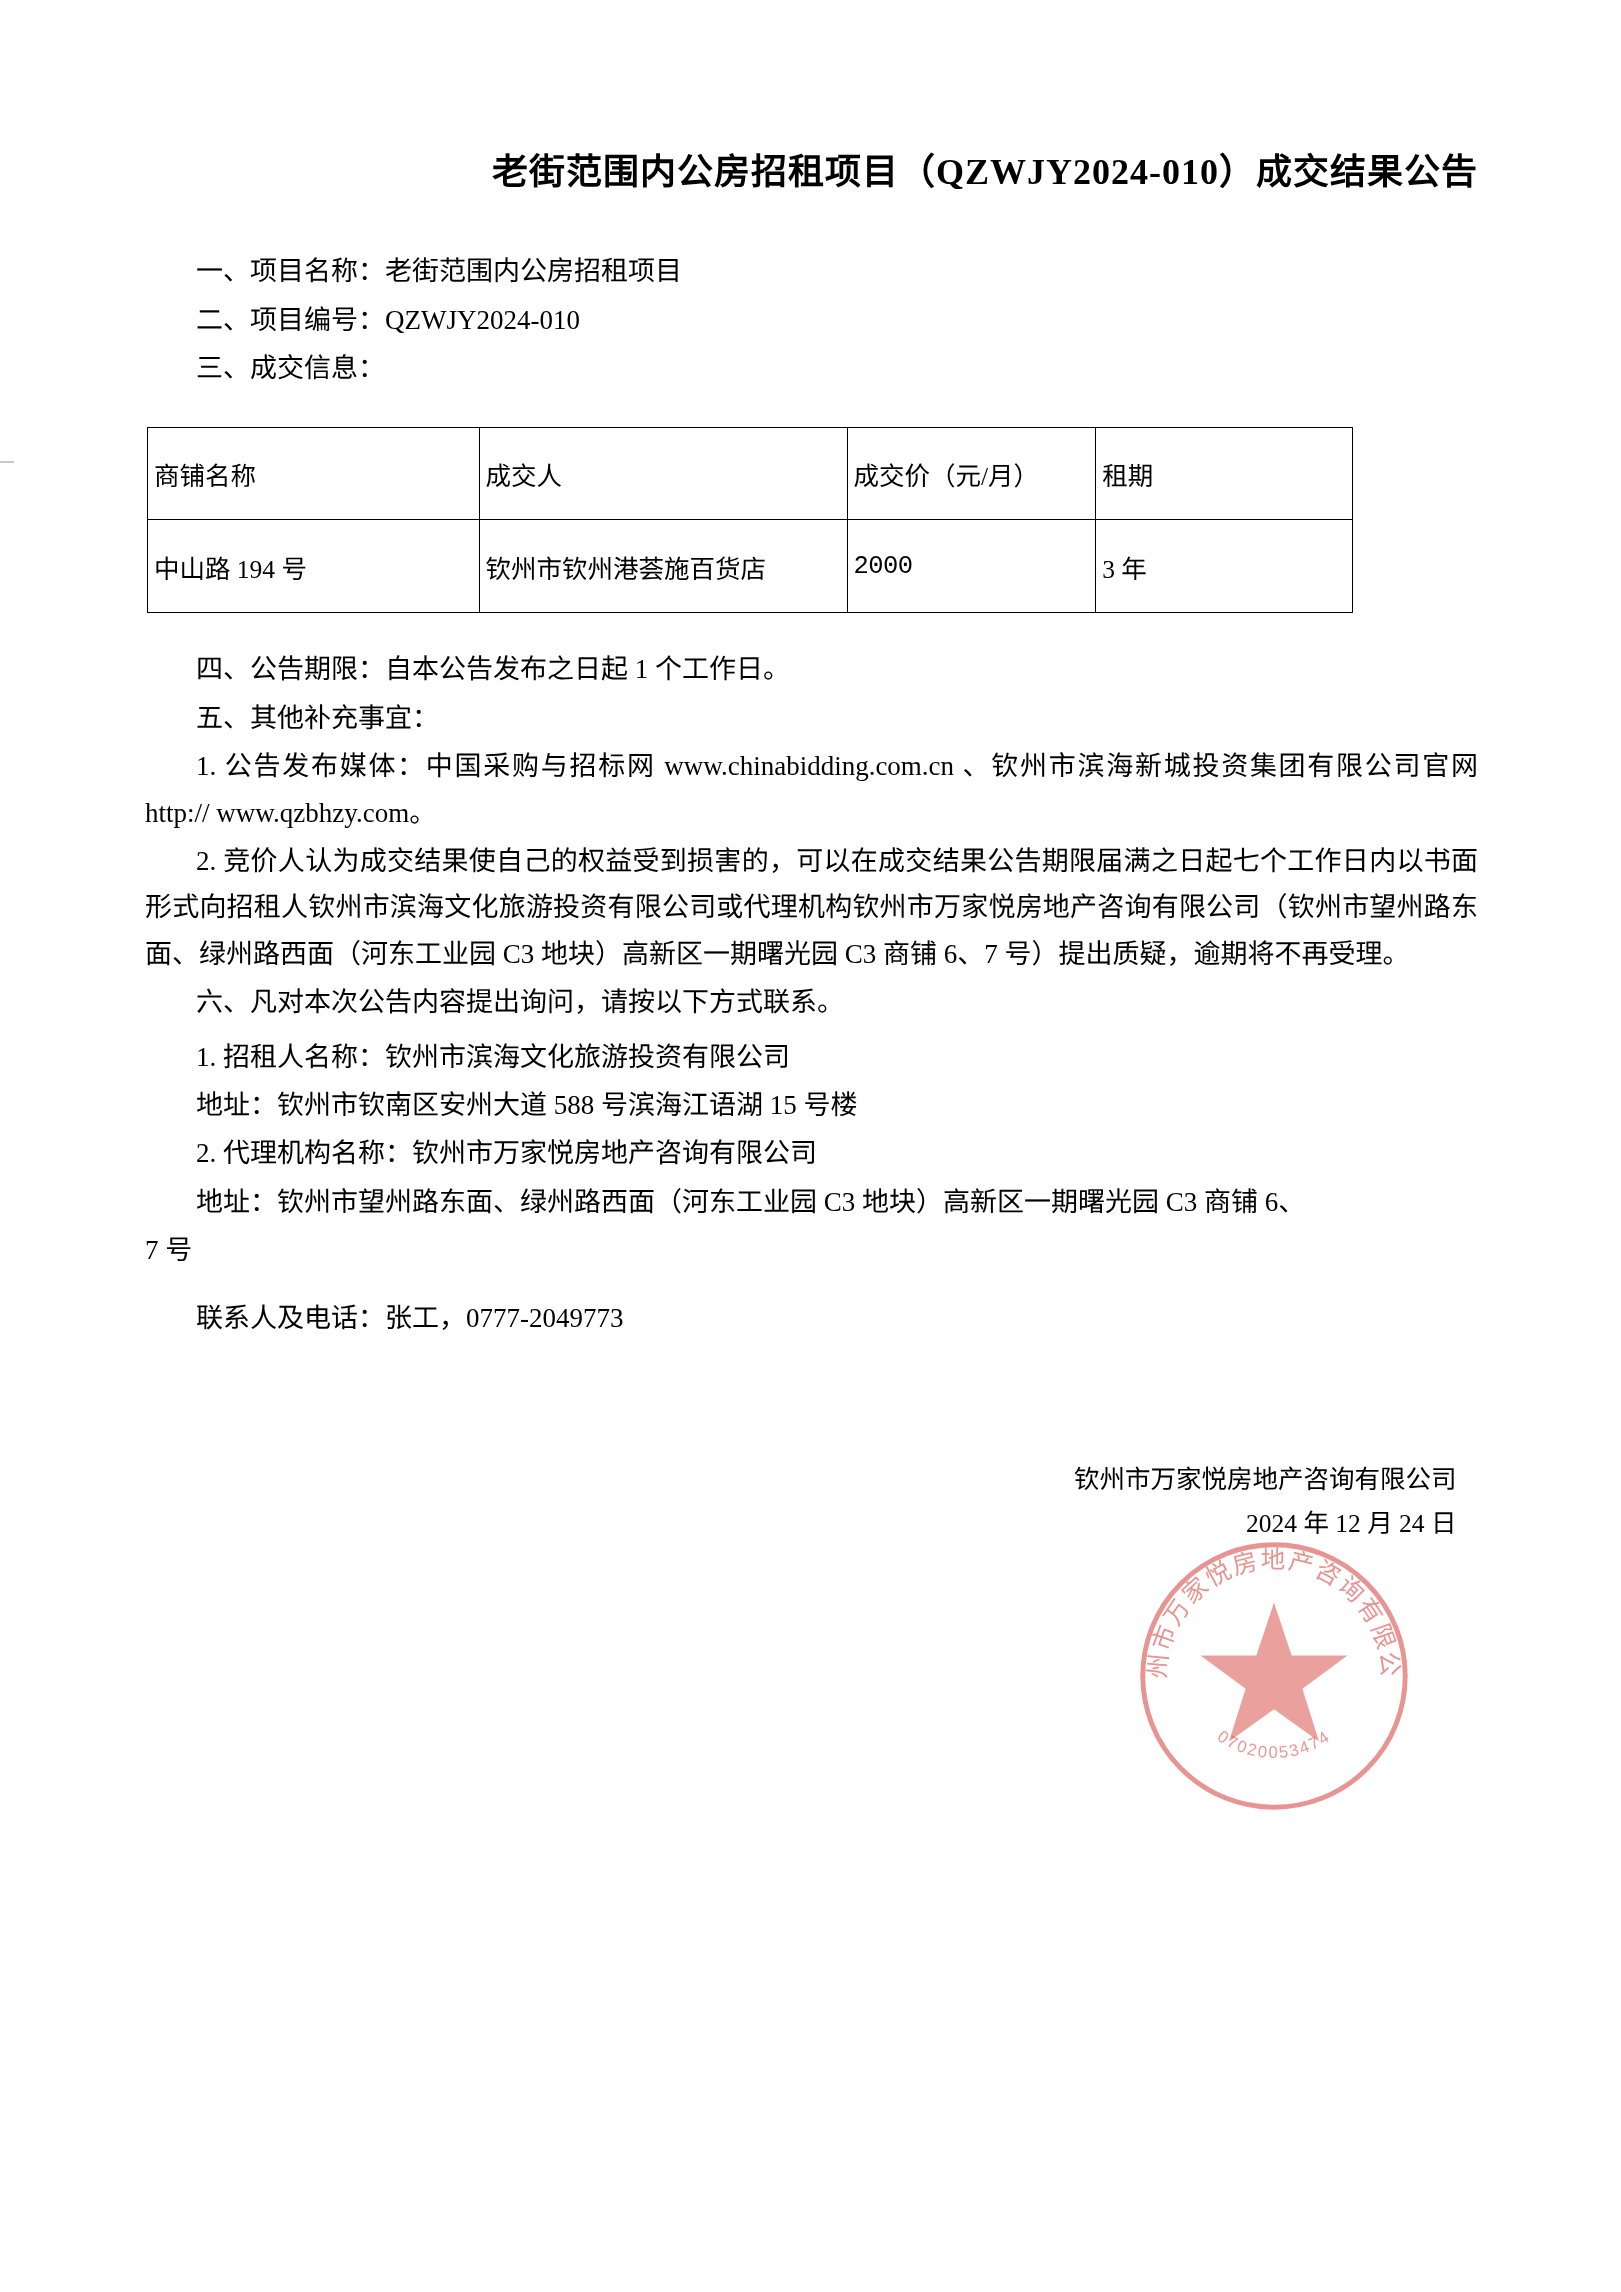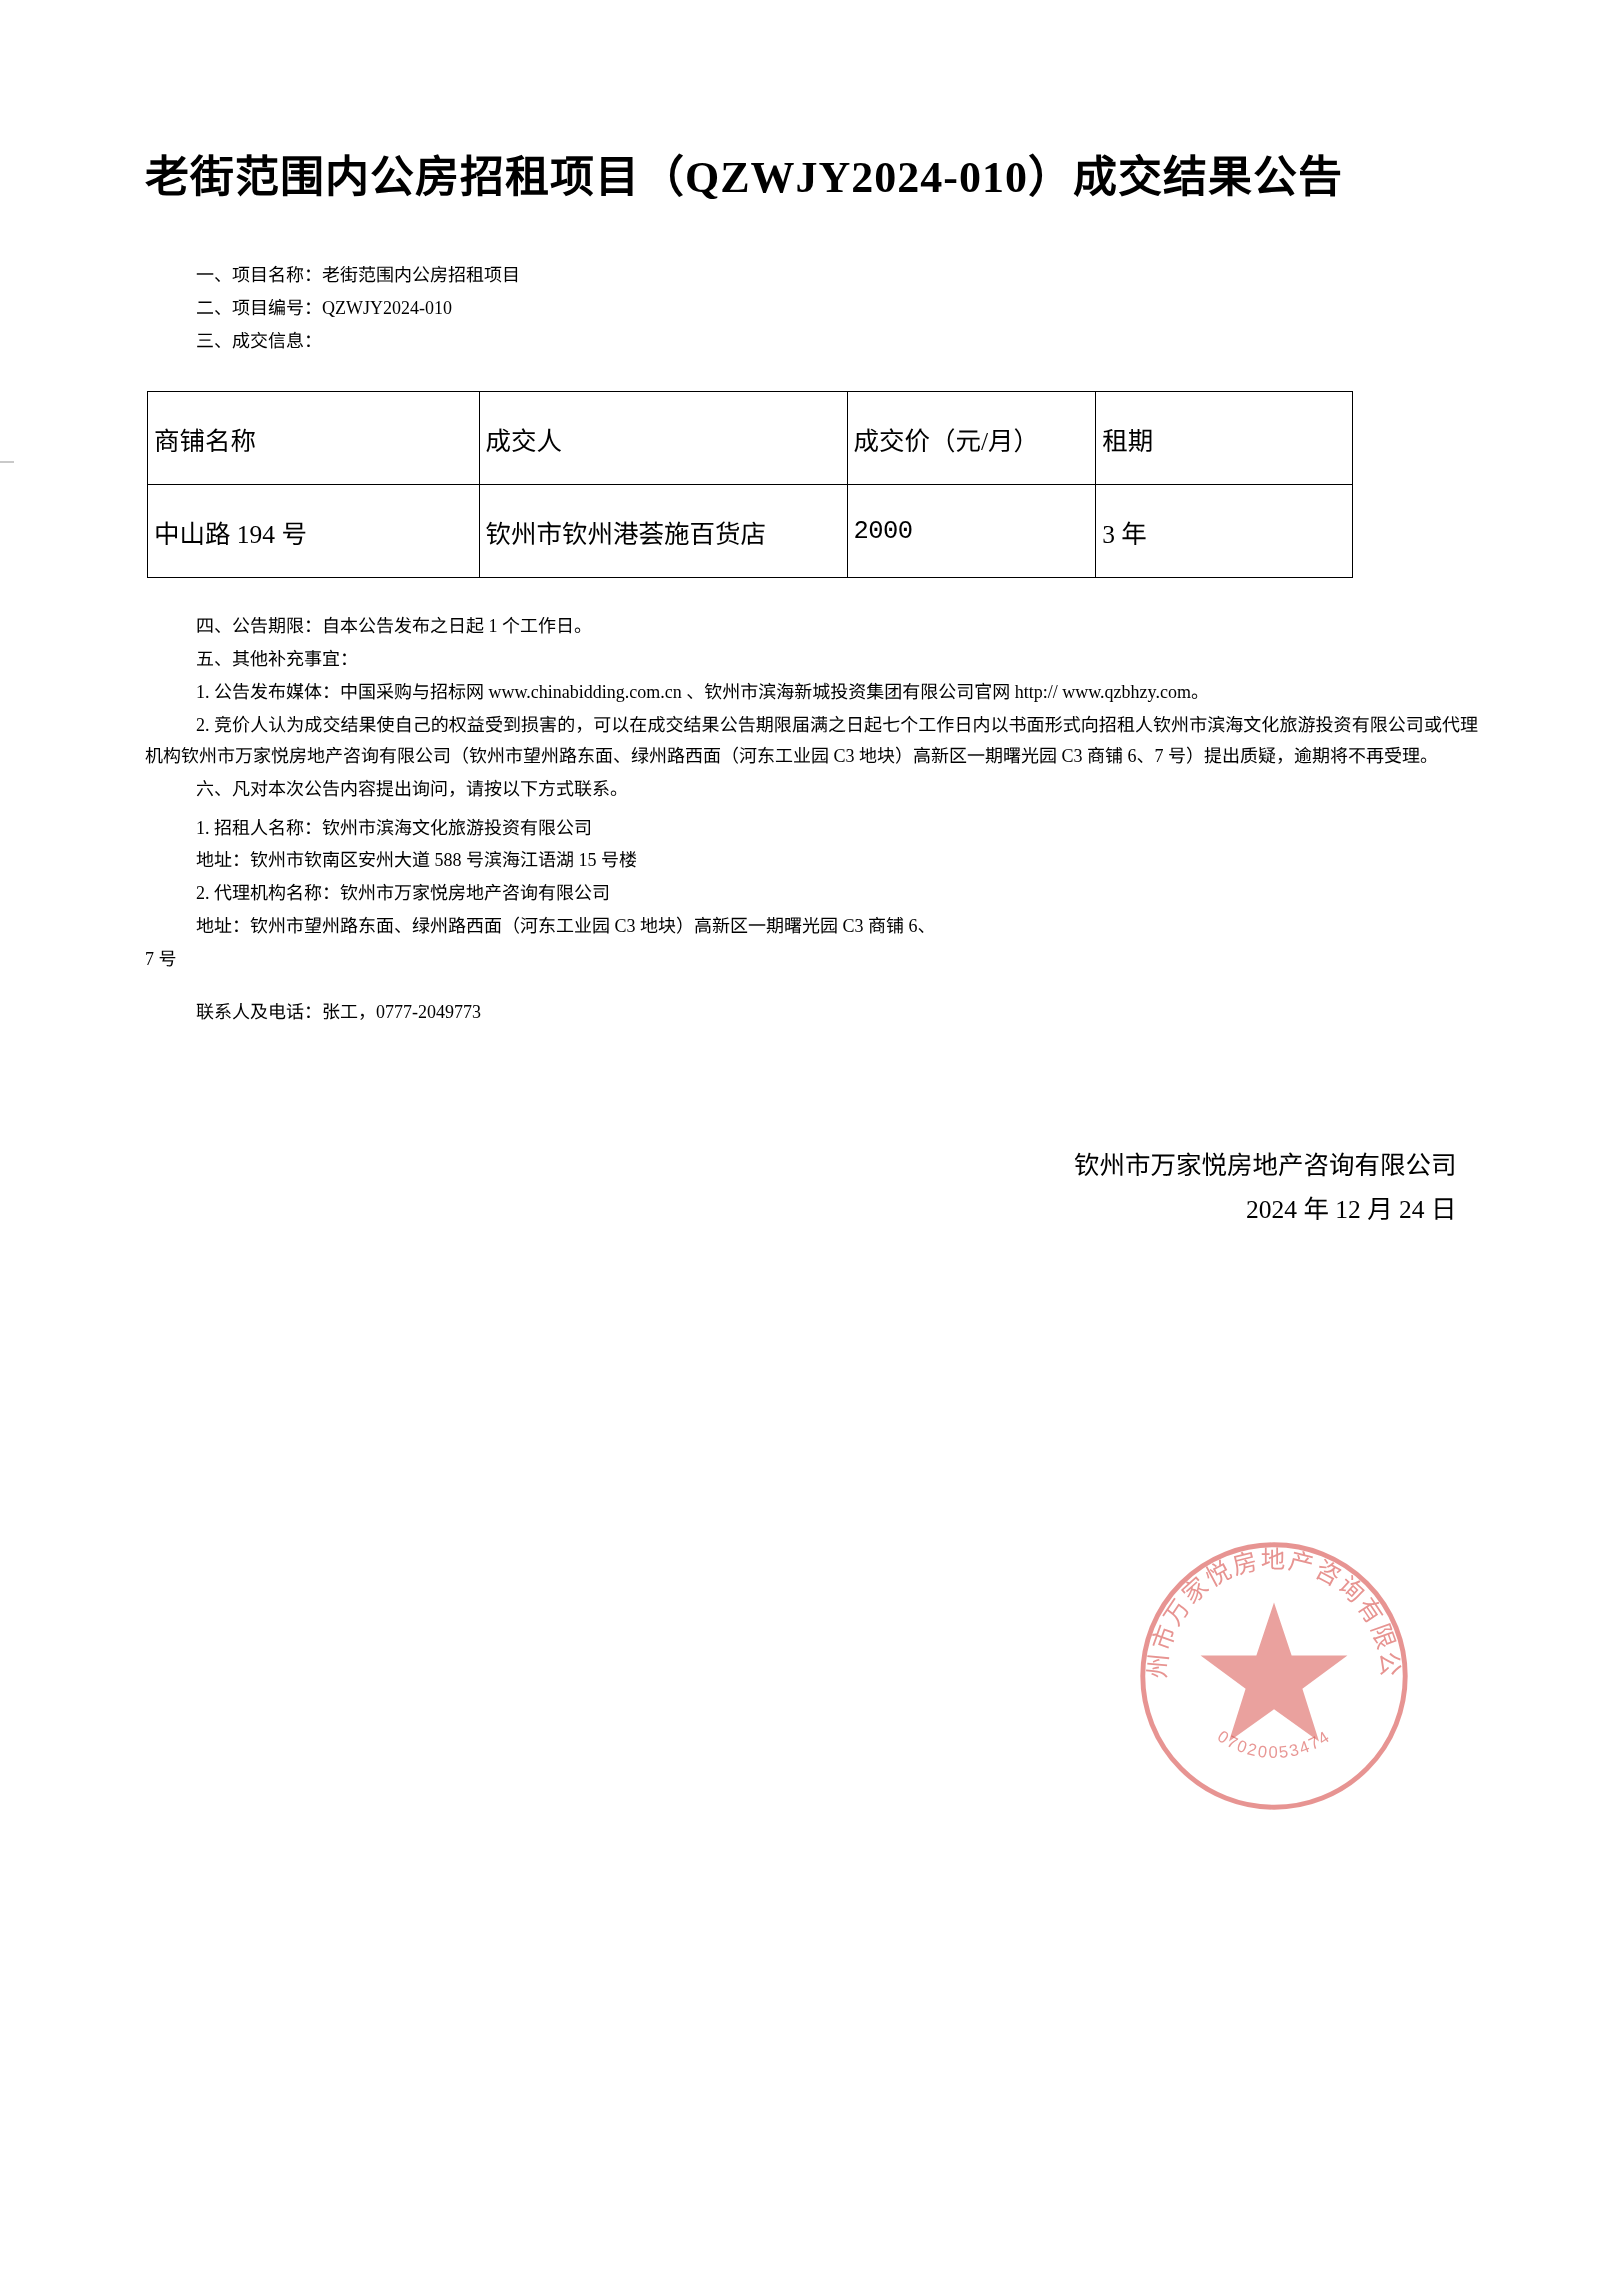--- a/index.html
+++ b/index.html
@@ -21,29 +21,29 @@
     height: 2293px;
     overflow: hidden;
   }
   .content {
     position: absolute;
     left: 145px;
     top: 147px;
     width: 1333px;
   }
   .doc-title {
-    text-align: left;
-    font-size: 44px;
+    text-align: right;
+    font-size: 36px;
     font-weight: bold;
     letter-spacing: 1px;
     margin: 0 0 51px 0;
     line-height: 1.4;
   }
   .line {
-    font-size: 18px;
+    font-size: 27px;
     line-height: 1.72;
     margin: 0 0 2px 0;
     text-align: justify;
   }
   .indent1 { text-indent: 51px; }
   .indent-sub { padding-left: 51px; text-indent: 0; }
   .sec-list { margin-top: 7.8px; }
   .tbl-wrap {
     margin: 35px 0 33px 0;
     padding-left: 2px;

